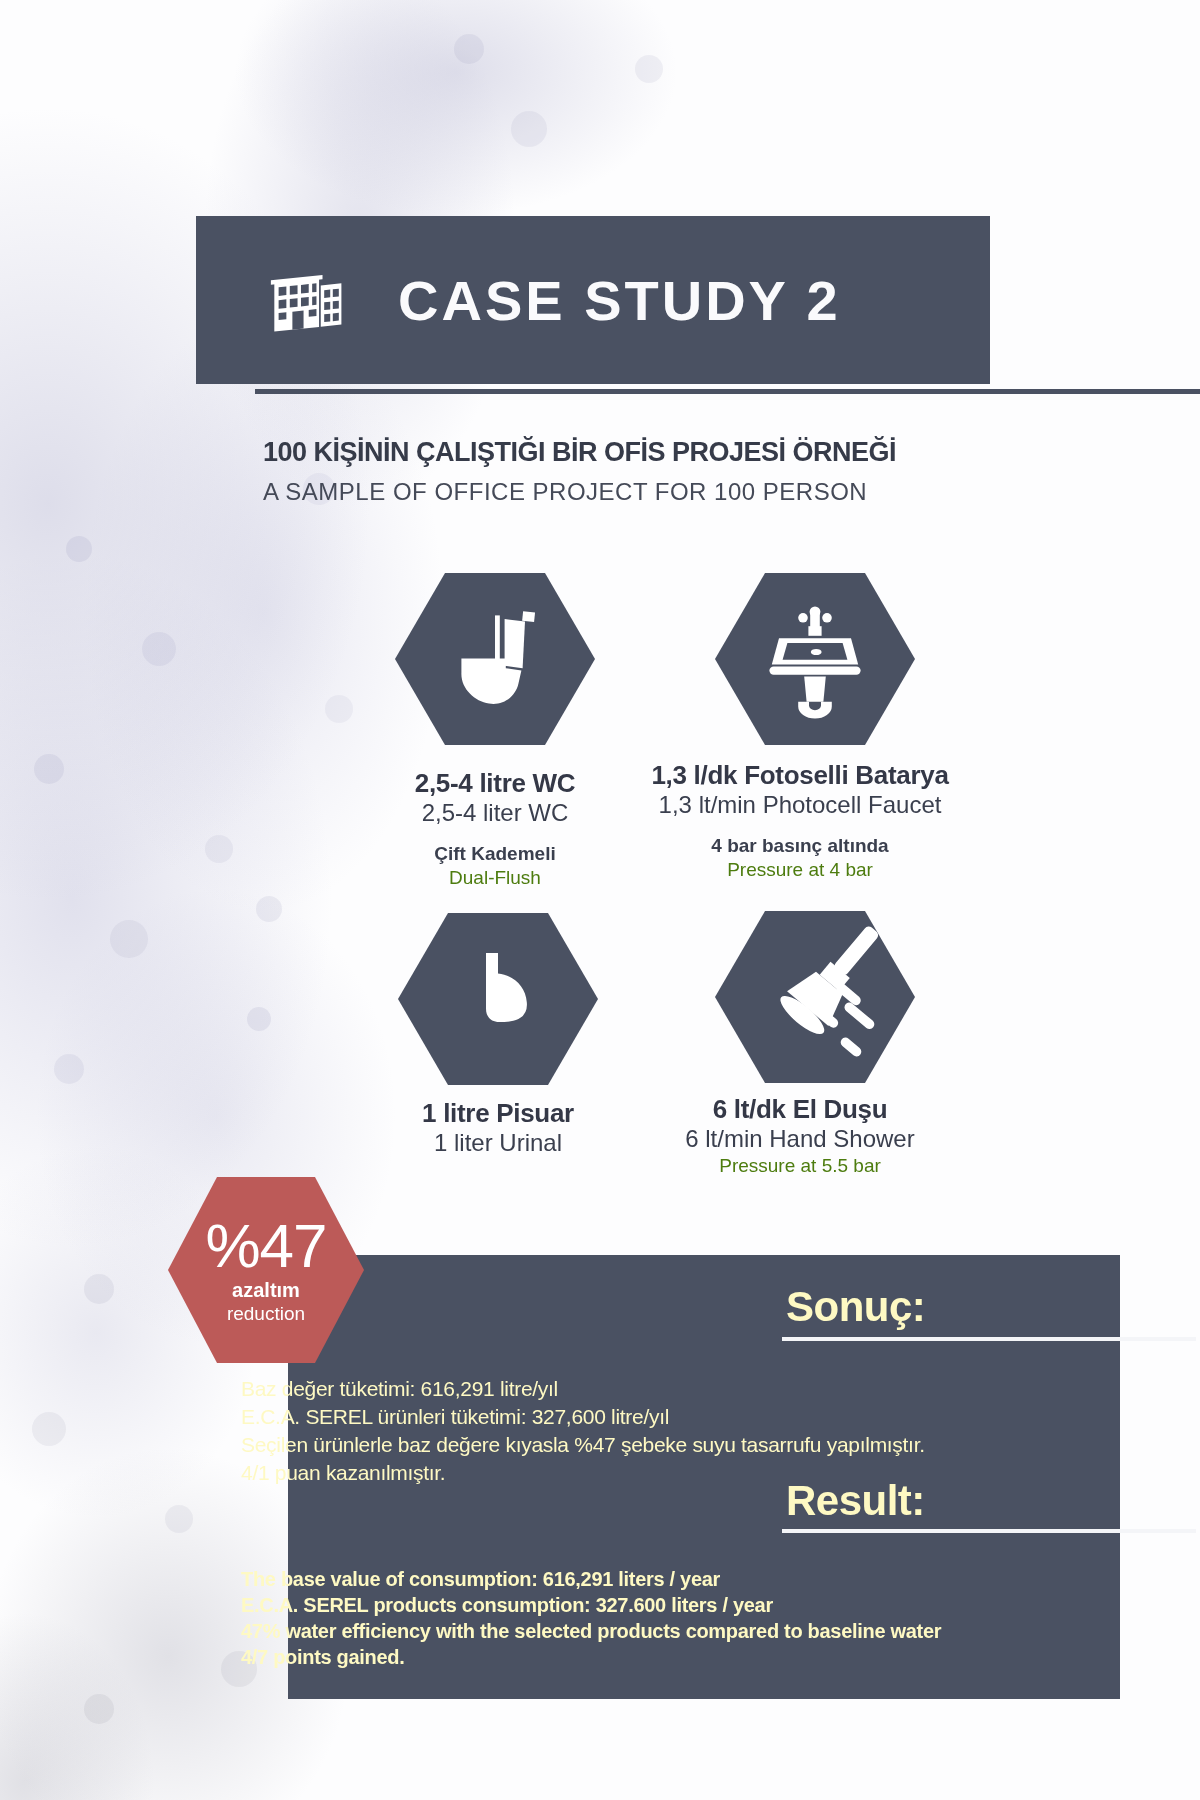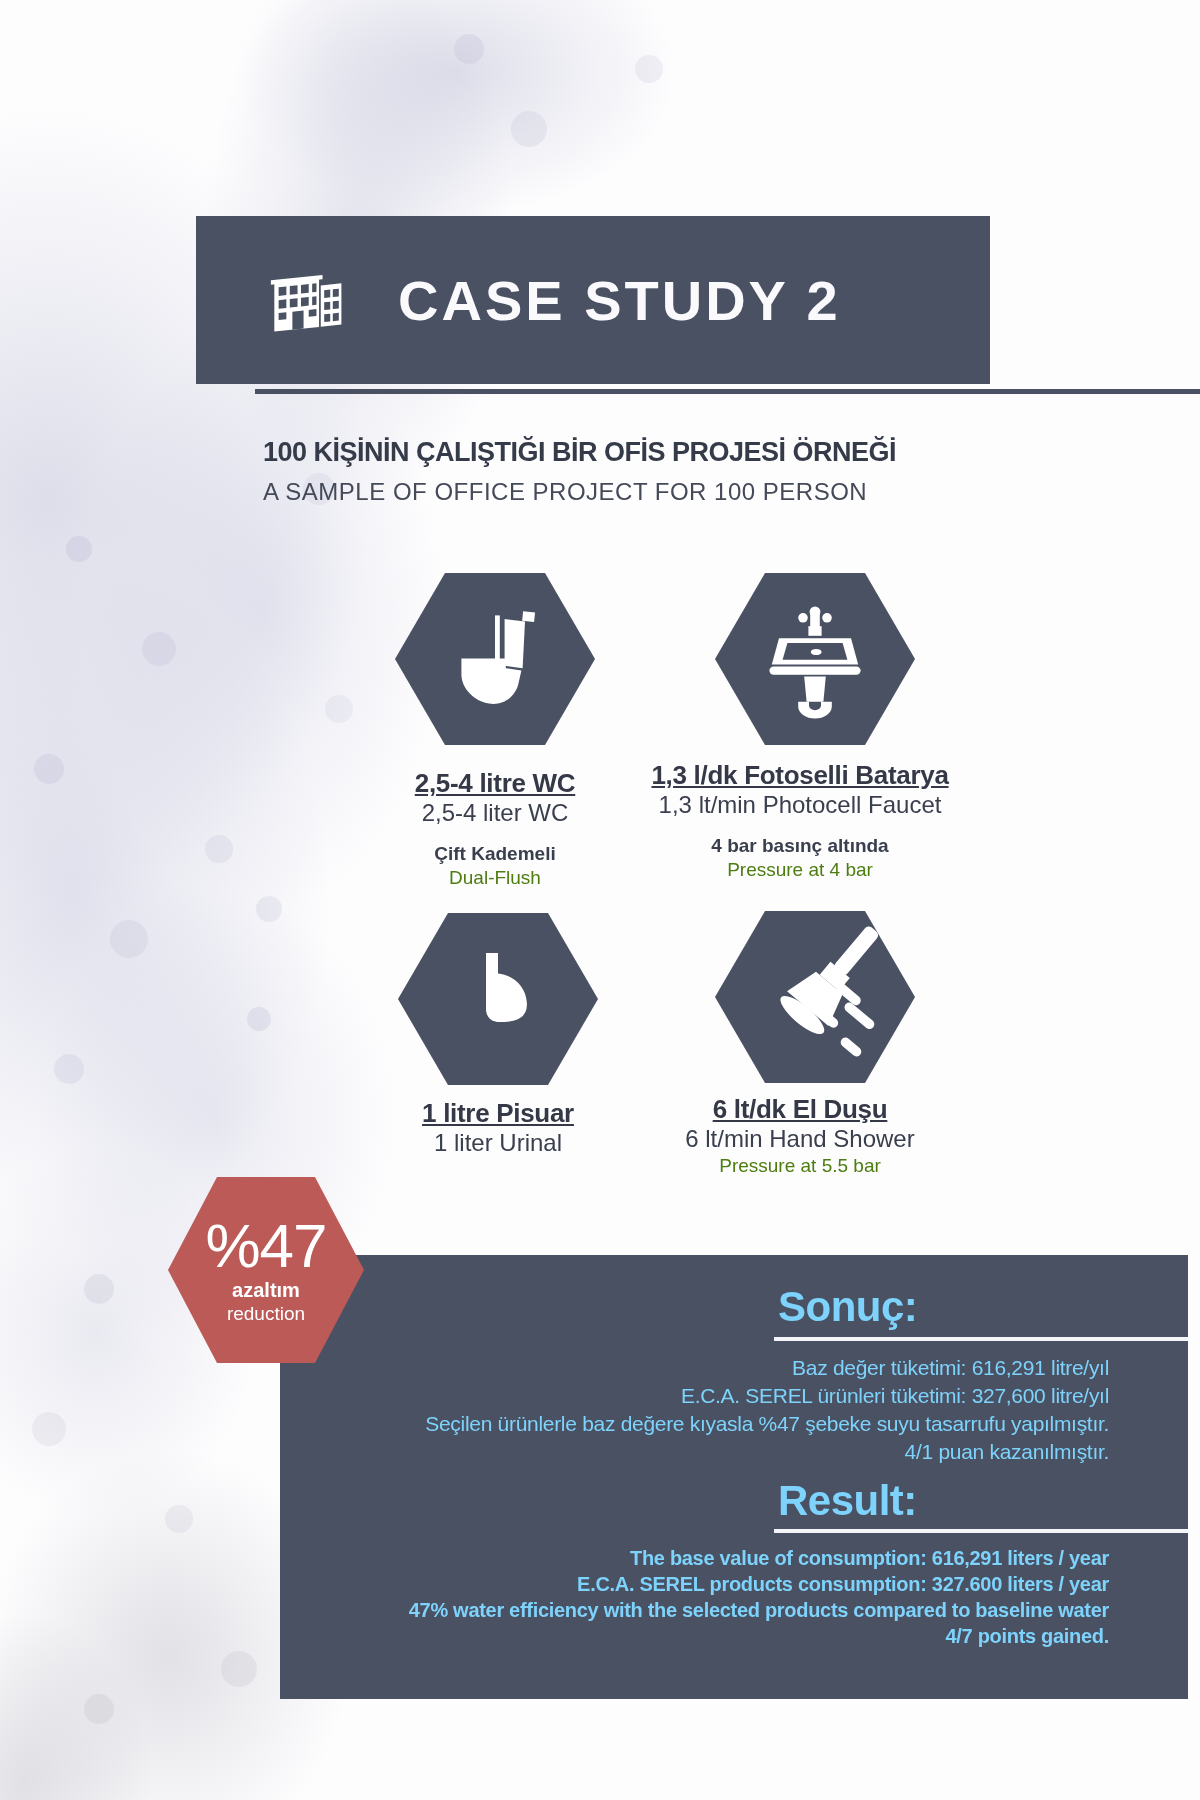--- a/index.html
+++ b/index.html
@@ -73,53 +73,53 @@
     position:absolute;width:200px;height:172px;background:#4a5162;z-index:2;
     clip-path:polygon(25% 0%,75% 0%,100% 50%,75% 100%,25% 100%,0% 50%);
   }
   .hex svg{position:absolute;left:34px;top:28px;width:132px;height:120px;overflow:visible;}
   .hex-wc{left:395px;top:573px;}
   .hex-faucet{left:715px;top:573px;}
   .hex-urinal{left:398px;top:913px;}
   .hex-shower{left:715px;top:911px;}
   
   .plabel{position:absolute;width:420px;text-align:center;z-index:2;color:#343847;}
-  .plabel .t1{font-size:26px;font-weight:700;letter-spacing:-0.3px;text-decoration:underline;}
+  .plabel .t1{font-size:26px;font-weight:700;letter-spacing:-0.3px;}
   .plabel .t2{font-size:24px;font-weight:400;color:#3a3f4e;}
   .plabel .n1{font-size:19px;font-weight:600;margin-top:16px;color:#3a3f4e;}
   .plabel .n2{font-size:19px;font-weight:400;margin-top:2px;color:#4d7c0f;}
   .plabel-wc{left:285px;top:768px;}
   .plabel-faucet{left:590px;top:760px;}
   .plabel-urinal{left:288px;top:1098px;}
   .plabel-shower{left:590px;top:1094px;}
   
   .red-hex{
     position:absolute;left:168px;top:1177px;width:196px;height:186px;z-index:3;
     background:#bc5a58;
     clip-path:polygon(25% 0%,75% 0%,100% 50%,75% 100%,25% 100%,0% 50%);
     display:flex;flex-direction:column;align-items:center;justify-content:center;
     color:#fff;text-align:center;
   }
   .red-hex .pct{font-size:62px;font-weight:400;letter-spacing:-1px;line-height:58px;margin-top:2px;}
   .red-hex .l1{font-size:20px;font-weight:700;line-height:23px;margin-top:4px;}
   .red-hex .l2{font-size:19px;font-weight:400;line-height:23px;}
   
   .panel{
-    position:absolute;left:280px;top:1255px;width:908px;height:444px;
-    background:#4a5162;z-index:2;color:#7dd3fc;
+    position:absolute;left:288px;top:1255px;width:832px;height:444px;
+    background:#4a5162;z-index:2;color:#fef9c3;
   }
   .panel .heading{
     position:absolute;left:498px;font-size:42px;font-weight:700;letter-spacing:-0.5px;white-space:nowrap;
   }
   .panel .h-tr{top:28px;}
   .panel .h-en{top:222px;}
   .panel .rule{position:absolute;left:494px;width:414px;height:4px;background:#f4f5f8;}
   .panel .rule-tr{top:82px;}
   .panel .rule-en{top:274px;}
-  .panel .lines{position:absolute;right:79px;width:800px;text-align:right;}
+  .panel .lines{position:absolute;right:79px;width:800px;text-align:left;margin-top:21px;}
   .panel .lines div{white-space:nowrap;}
   .panel .lines-tr{top:99px;font-size:21px;font-weight:400;letter-spacing:-0.3px;line-height:28px;}
   .panel .lines-en{top:290px;font-size:20px;font-weight:700;letter-spacing:-0.3px;line-height:26px;}
 </style>
 </head>
 <body>
 
 <div class="splash"></div>
 <div class="droplets"></div>
 

